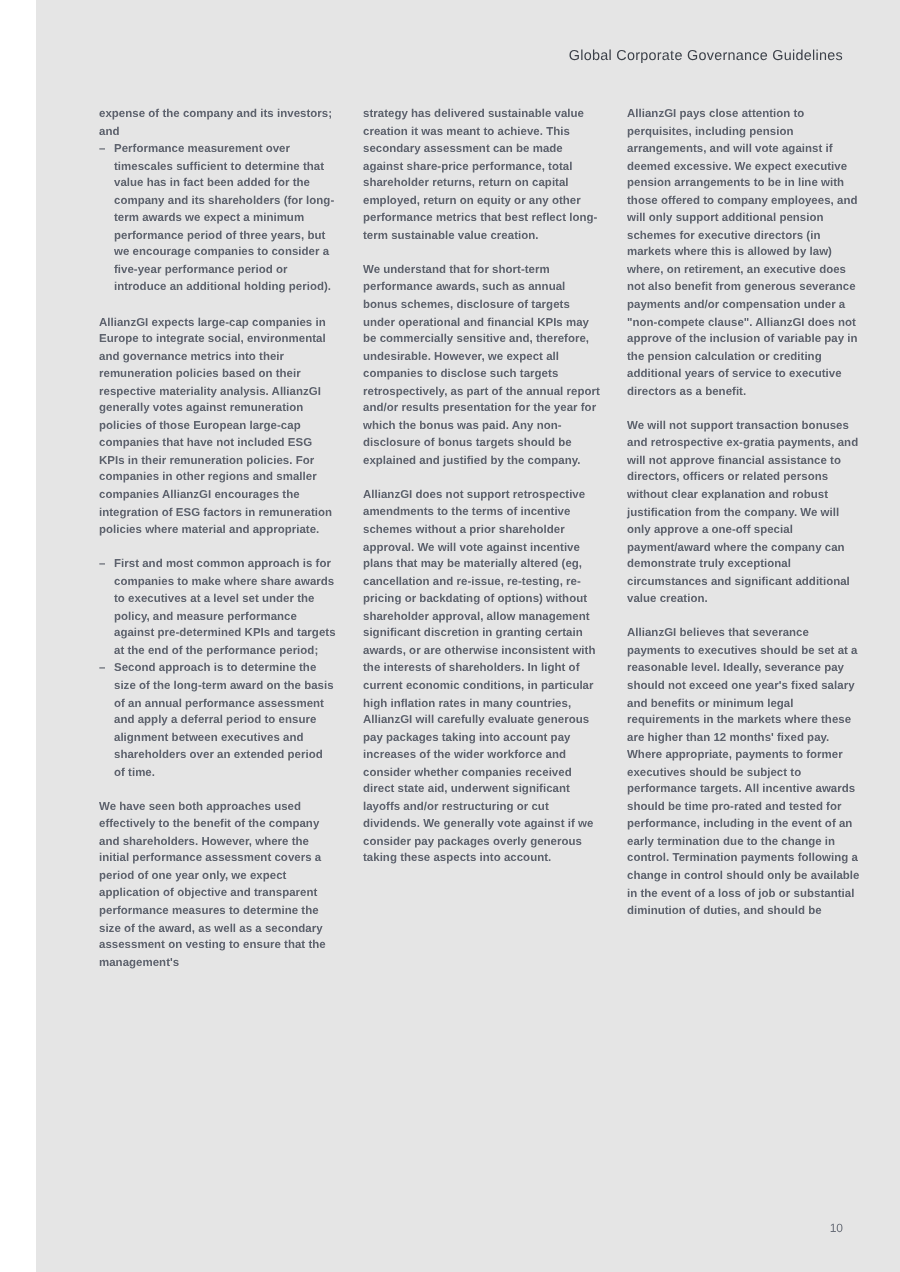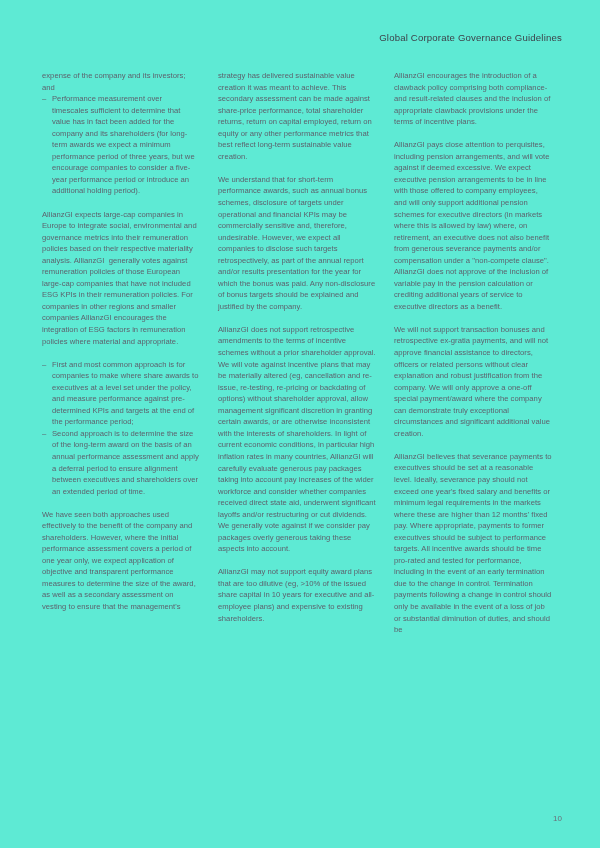--- a/index.html
+++ b/index.html
@@ -10,40 +10,42 @@
   body {
     width: 600px;
     height: 848px;
     font-family: "Liberation Sans", sans-serif;
     position: relative;
     overflow: hidden;
   }
   .page {
     position: absolute;
     inset: 0;
-    background: #5eead4;
+    background: #e5e5e5;
+    margin-left: 24px;
   }
   .page-header {
     position: absolute;
     top: 32px;
     right: 38px;
     font-size: 9.6px;
     letter-spacing: 0.18px;
     color: #3d424a;
     white-space: nowrap;
   }
   .columns {
     position: absolute;
     top: 70px;
     left: 42px;
     width: 520px;
     height: 730px;
     display: flex;
     flex-direction: row;
     gap: 18px;
+    font-weight: bold;
   }
   .col {
     width: 158px;
     flex: 0 0 158px;
     color: #5d626d;
     font-size: 7.65px;
     line-height: 11.55px;
     letter-spacing: 0.02px;
   }
   .col p {
@@ -108,27 +110,25 @@
     </div>
 
     <div class="col">
 
       <p>strategy has delivered sustainable value creation it was meant to achieve. This secondary assessment can be made against share-price performance, total shareholder returns, return on capital employed, return on equity or any other performance metrics that best reflect long-term sustainable value creation.</p>
 
       <p>We understand that for short-term performance awards, such as annual bonus schemes, disclosure of targets under operational and financial KPIs may be commercially sensitive and, therefore, undesirable. However, we expect all companies to disclose such targets retrospectively, as part of the annual report and/or results presentation for the year for which the bonus was paid. Any non-disclosure of bonus targets should be explained and justified by the company.</p>
 
       <p>AllianzGI does not support retrospective amendments to the terms of incentive schemes without a prior shareholder approval. We will vote against incentive plans that may be materially altered (eg, cancellation and re-issue, re-testing, re-pricing or backdating of options) without shareholder approval, allow management significant discretion in granting certain awards, or are otherwise inconsistent with the interests of shareholders. In light of current economic conditions, in particular high inflation rates in many countries, AllianzGI will carefully evaluate generous pay packages taking into account pay increases of the wider workforce and consider whether companies received direct state aid, underwent significant layoffs and/or restructuring or cut dividends. We generally vote against if we consider pay packages overly generous taking these aspects into account.</p>
 
-      <p>AllianzGI may not support equity award plans that are too dilutive (eg, &gt;10% of the issued share capital in 10 years for executive and all-employee plans) and expensive to existing shareholders.</p>
 
     </div>
 
     <div class="col">
 
-      <p>AllianzGI encourages the introduction of a clawback policy comprising both compliance- and result-related clauses and the inclusion of appropriate clawback provisions under the terms of incentive plans.</p>
 
       <p>AllianzGI pays close attention to perquisites, including pension arrangements, and will vote against if deemed excessive. We expect executive pension arrangements to be in line with those offered to company employees, and will only support additional pension schemes for executive directors (in markets where this is allowed by law) where, on retirement, an executive does not also benefit from generous severance payments and/or compensation under a "non-compete clause". AllianzGI does not approve of the inclusion of variable pay in the pension calculation or crediting additional years of service to executive directors as a benefit.</p>
 
       <p>We will not support transaction bonuses and retrospective ex-gratia payments, and will not approve financial assistance to directors, officers or related persons without clear explanation and robust justification from the company. We will only approve a one-off special payment/award where the company can demonstrate truly exceptional circumstances and significant additional value creation.</p>
 
       <p>AllianzGI believes that severance payments to executives should be set at a reasonable level. Ideally, severance pay should not exceed one year's fixed salary and benefits or minimum legal requirements in the markets where these are higher than 12 months' fixed pay. Where appropriate, payments to former executives should be subject to performance targets. All incentive awards should be time pro-rated and tested for performance, including in the event of an early termination due to the change in control. Termination payments following a change in control should only be available in the event of a loss of job or substantial diminution of duties, and should be</p>
 
     </div>
 
   </div>

